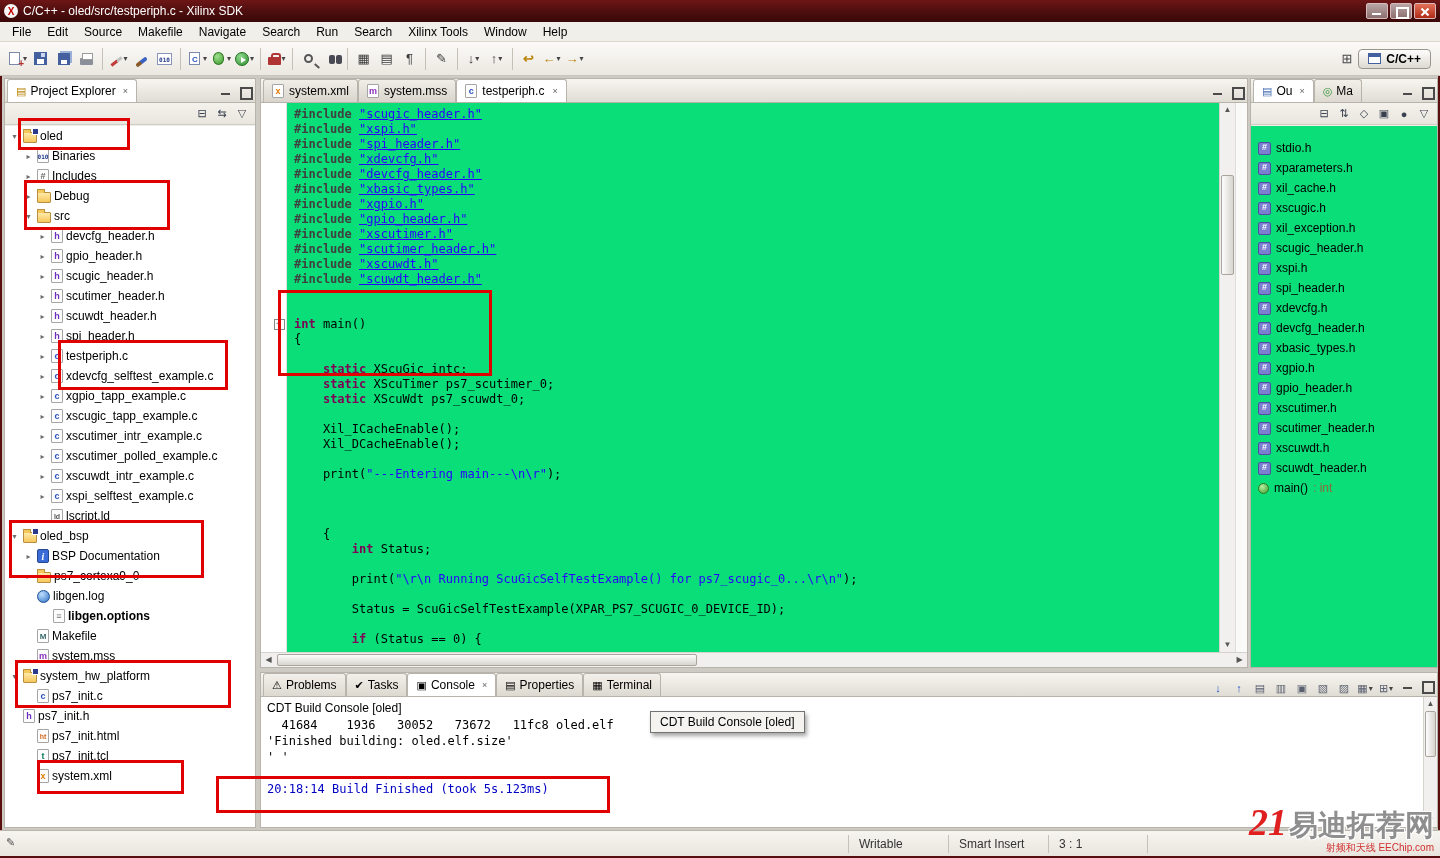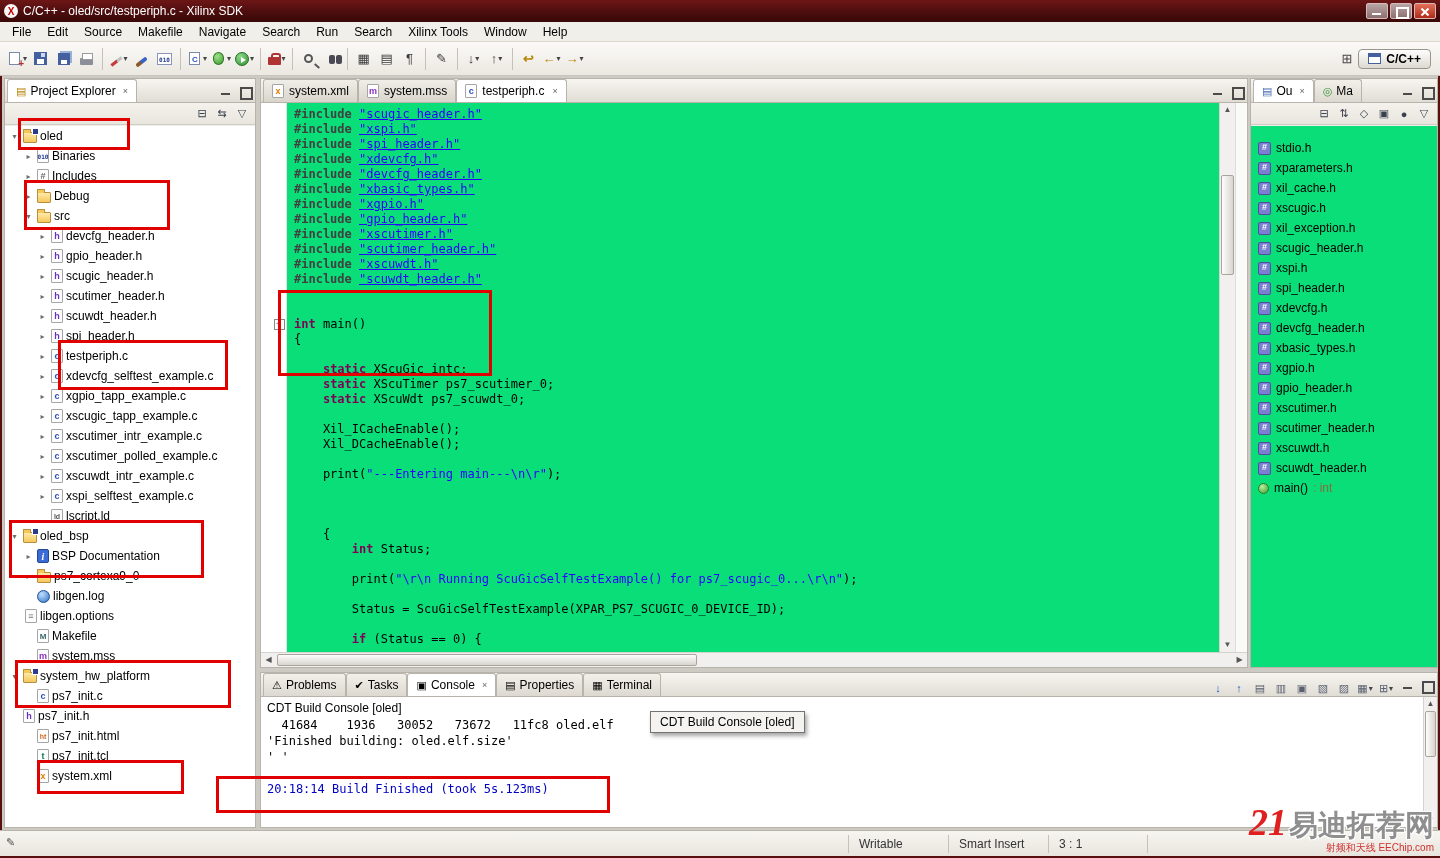--- a/index.html
+++ b/index.html
@@ -453,21 +453,21 @@
         <div class="trow" style="padding-left: 18px;">
           <span class="arrow">▸</span>
           <span class="fi fi-folder"></span>
           <span class="tlabel">ps7_cortexa9_0</span>
         </div>
         <div class="trow" style="padding-left: 18px;">
           <span class="arrow"></span>
           <span class="fi fi-log"></span>
           <span class="tlabel">libgen.log</span>
         </div>
-        <div class="trow" style="padding-left: 6px;">
+        <div class="trow" style="padding-left: 34px; font-weight: bold;">
           <span class="arrow"></span>
           <span class="fi fi-opt"></span>
           <span class="tlabel">libgen.options</span>
         </div>
         <div class="trow" style="padding-left: 18px;">
           <span class="arrow"></span>
           <span class="fi fi-make"></span>
           <span class="tlabel">Makefile</span>
         </div>
         <div class="trow" style="padding-left: 18px;">

